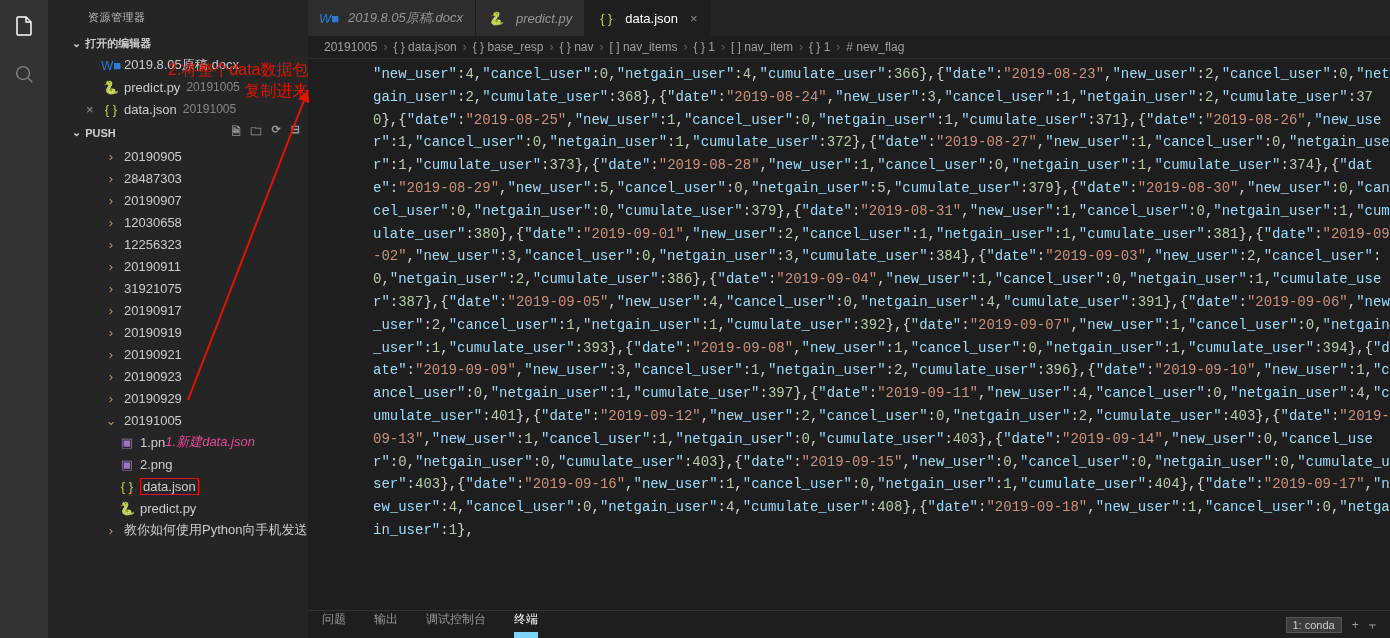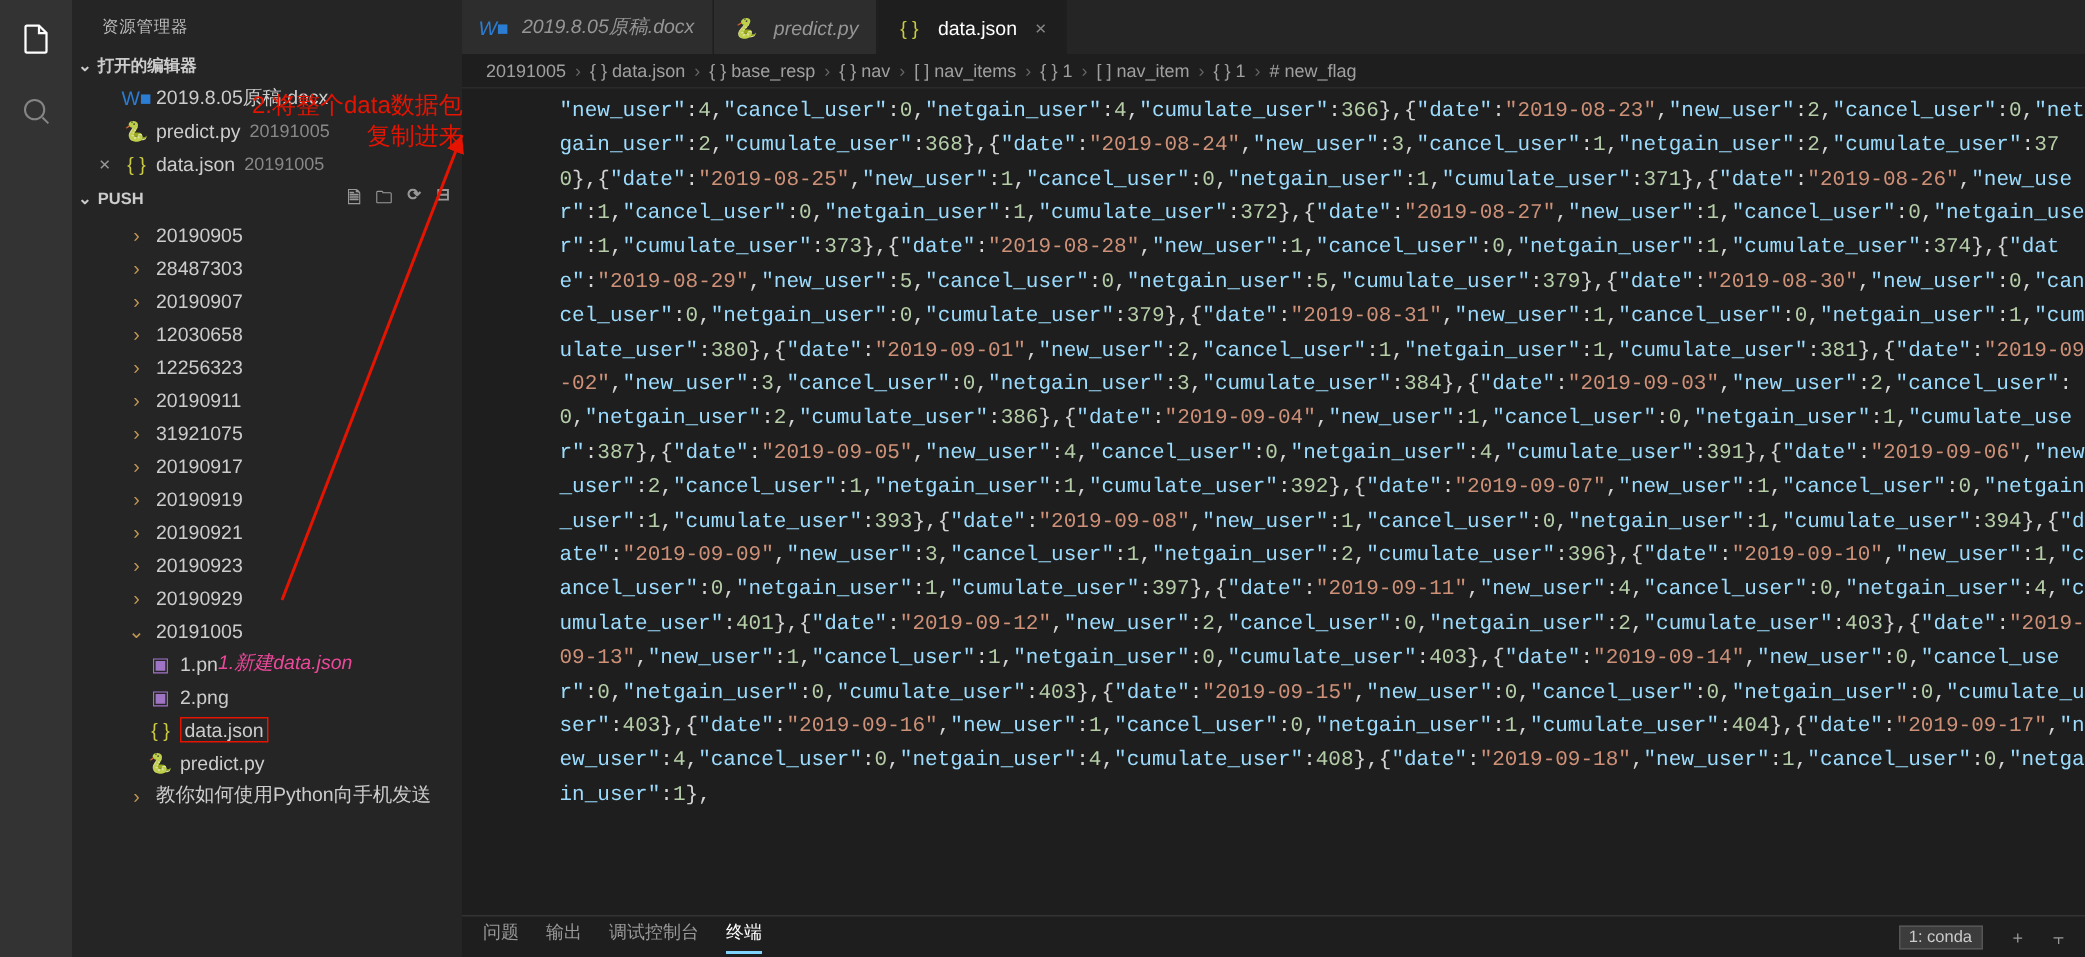--- a/index.html
+++ b/index.html
@@ -25,20 +25,21 @@
   width: 32px; height: 32px;
   margin-bottom: 16px;
   display: flex; align-items: center; justify-content: center;
 }
 .sidebar {
   width: 260px;
   background: #252526;
   display: flex;
   flex-direction: column;
   overflow: hidden;
+  padding-left: 20px;
 }
 .sidebar-title {
   padding: 10px 16px 8px 20px;
   font-size: 11px;
   color: #bbbbbb;
   letter-spacing: 0.5px;
 }
 .section-header {
   display: flex;
   align-items: center;
@@ -153,24 +154,24 @@
 
 .terminal-panel {
   background: #1e1e1e;
   border-top: 1px solid #333;
   height: 28px;
   display: flex;
   align-items: center;
   padding: 0 14px;
   font-size: 12px;
 }
-.term-tabs { display: flex; gap: 18px; }
+.term-tabs { display: flex; gap: 28px; }
 .term-tab { color: #999; cursor: pointer; }
-.term-tab.active { color: #fff; border-bottom: 2px solid #7dd3fc; padding-bottom: 4px; }
-.term-right { margin-left: auto; display: flex; align-items: center; gap: 20px; color: #999; }
+.term-tab.active { color: #fff; border-bottom: 7px solid #7dd3fc; padding-bottom: 4px; }
+.term-right { margin-left: auto; display: flex; align-items: center; gap: 10px; color: #999; }
 .term-select { background: #3c3c3c; color: #ccc; border: 1px solid #555; padding: 1px 6px; font-size: 11px; }
 </style>
 </head>
 <body>
 
 <div class="activity-bar">
   <div class="activity-icon">
     <svg width="24" height="24" viewBox="0 0 24 24" fill="none" stroke="#ffffff" stroke-width="1.5">
         <path d="M14 3H6a1 1 0 0 0-1 1v16a1 1 0 0 0 1 1h12a1 1 0 0 0 1-1V8l-5-5z"></path>
         <path d="M14 3v5h5"></path>

